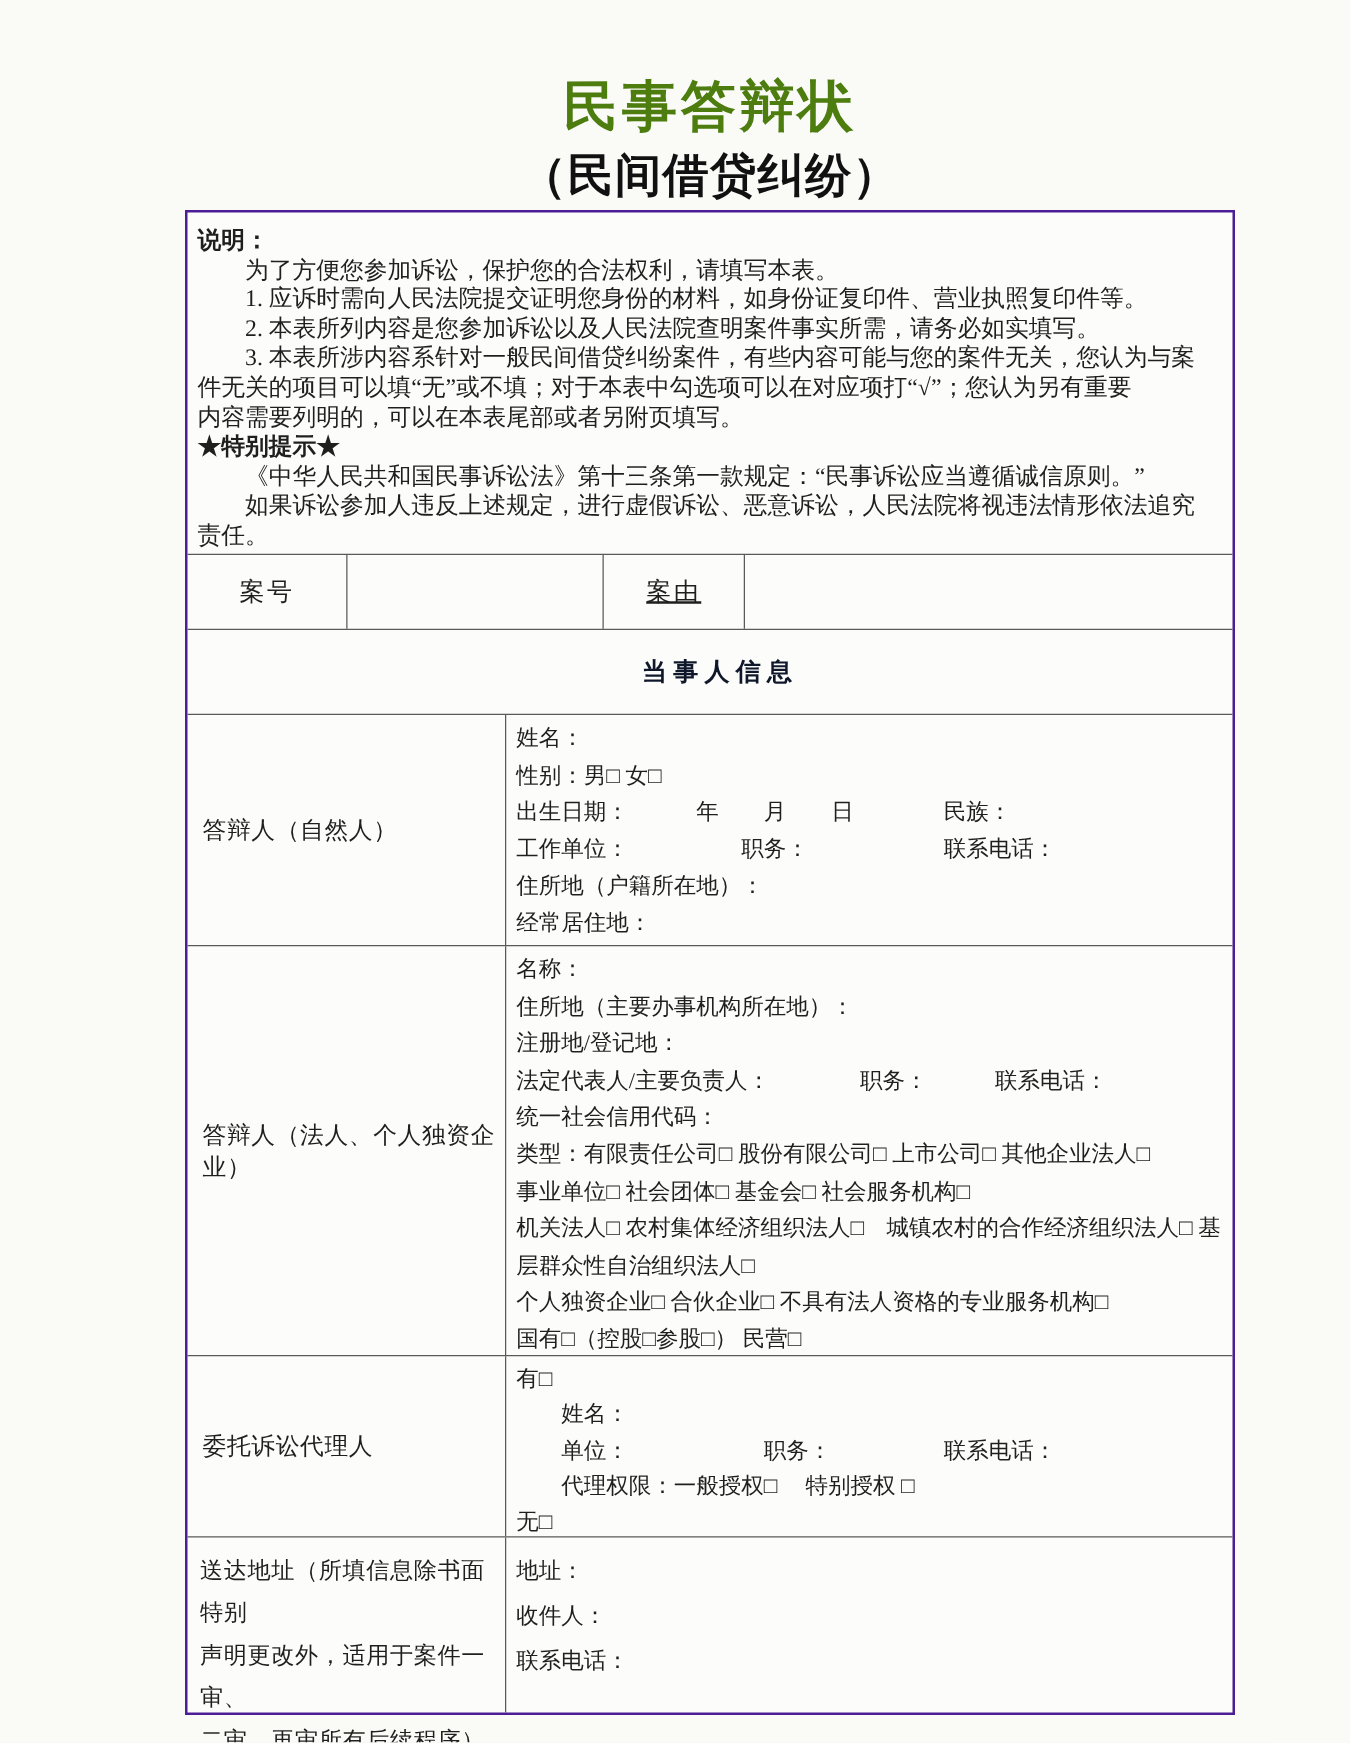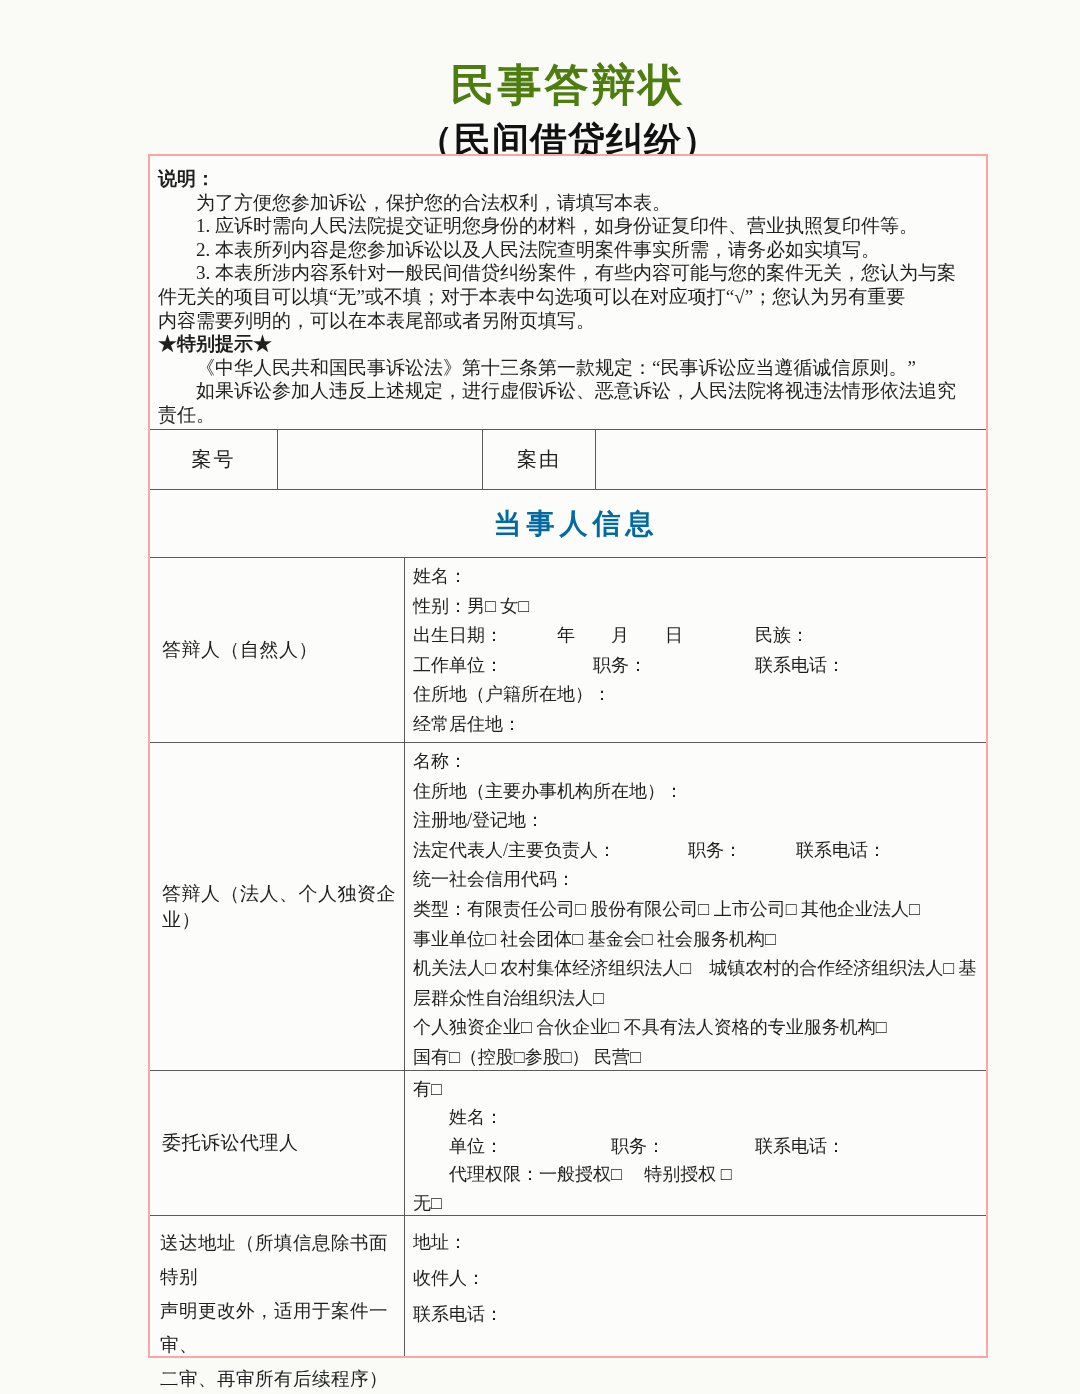--- a/index.html
+++ b/index.html
@@ -14,44 +14,44 @@
     position:absolute; left:148px; top:56px; width:840px;
     text-align:center; font-family:"Liberation Sans","DejaVu Sans",sans-serif;
     font-weight:700; font-size:44px; letter-spacing:3px; color:#4d7c0f;
   }
   .doc-subtitle {
     position:absolute; left:148px; top:116px; width:840px;
     text-align:center; font-family:"Liberation Sans","DejaVu Sans",sans-serif;
     font-weight:700; font-size:37px; letter-spacing:1px; color:#111;
   }
   .form {
-    position:absolute; left:148px; top:154px; width:840px; height:1204px;
-    border:2px solid #fca5a5; background:#fcfcfa;
+    position:absolute; left:148px; top:168px; width:840px; height:1204px;
+    border:2px solid #4c1d95; background:#fcfcfa;
   }
   .form-row { border-top:1.5px solid #5a5a5a; display:flex; }
   
   .notice { height:273px; padding:11px 14px 0 8px; display:block; }
   .notice-line { font-size:19px; line-height:23.6px; white-space:pre; }
   .notice-line.bold { font-weight:700; }
   
   .case-row { height:60px; }
   .case-cell {
     display:flex; align-items:center; justify-content:center;
     font-size:20px; letter-spacing:2px;
   }
   .cell-border-r { border-right:1.5px solid #5a5a5a; }
   .w-caseno-label { width:128px; }
   .w-caseno-val { width:205px; }
-  .w-cause-label { width:113px; }
+  .w-cause-label { width:113px;text-decoration:underline; }
   .w-cause-val { flex:1; }
   
   .party-header {
     height:68px; display:flex; align-items:center; justify-content:center;
     font-family:"Liberation Sans","DejaVu Sans",sans-serif;
-    font-weight:700; font-size:28px; letter-spacing:5px; color:#0369a1;padding-left:16px;
+    font-weight:700; font-size:20px; letter-spacing:5px; color:#0f172a;padding-left:16px;
   }
   
   .label-cell {
     width:255px; border-right:1.5px solid #5a5a5a;
     display:flex; align-items:center; padding-left:12px;
     font-size:19px; letter-spacing:0.5px;
   }
   .label-cell.multiline {
     display:block; padding:10px 10px 0 10px; line-height:34px; font-size:18.5px;
   }

